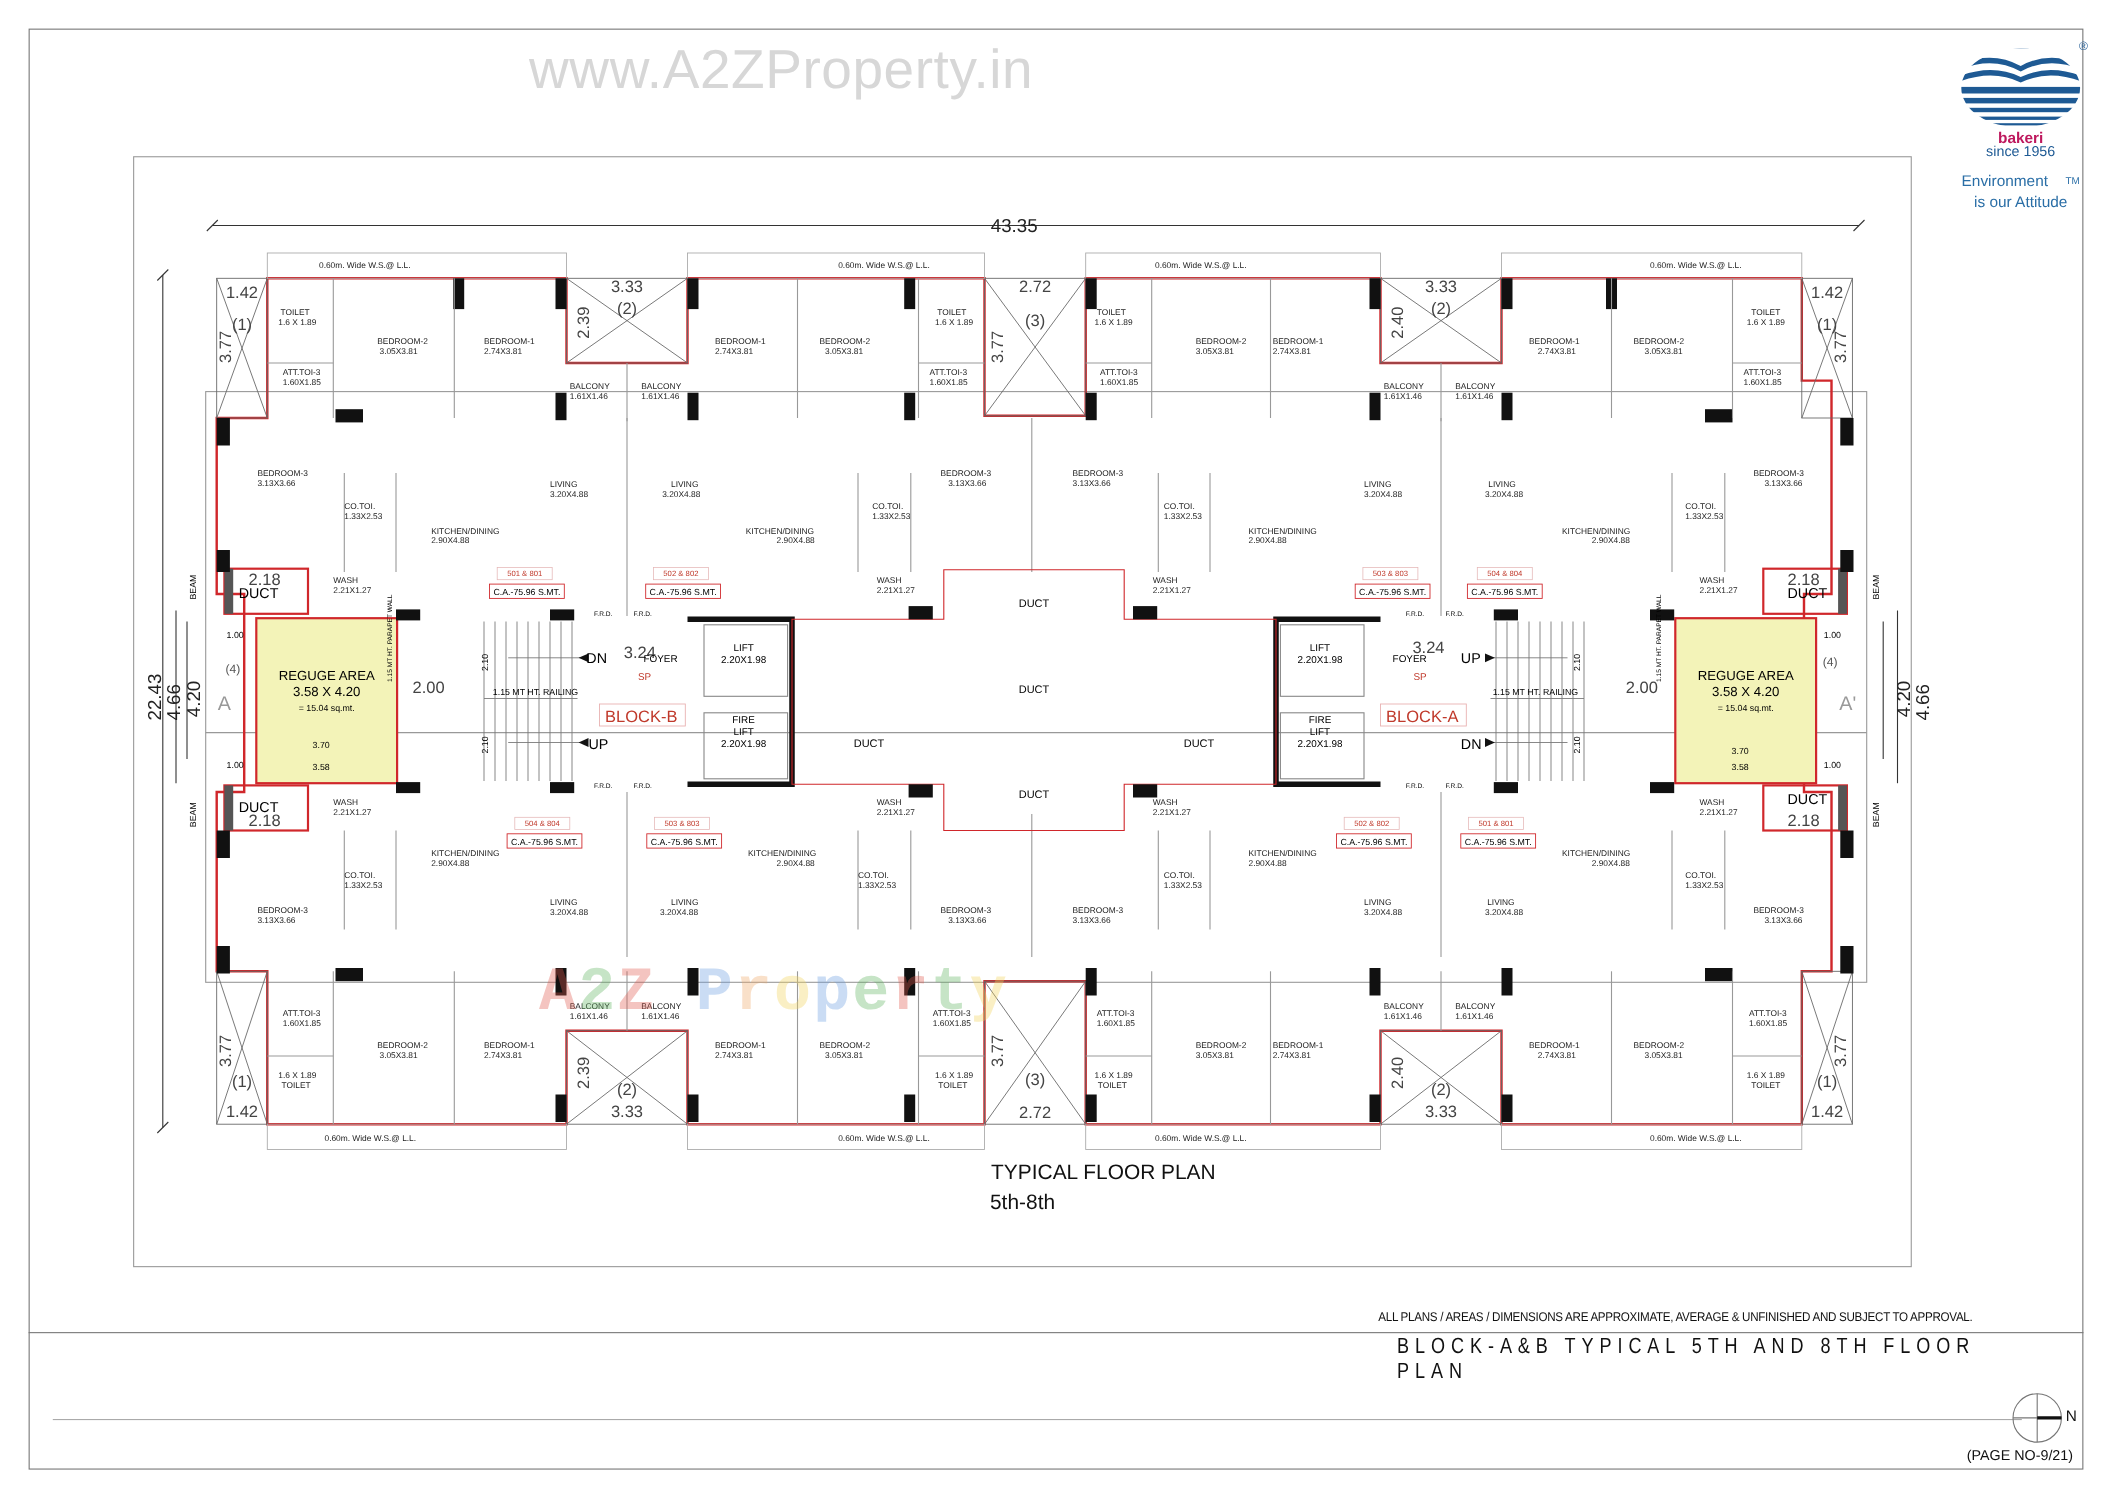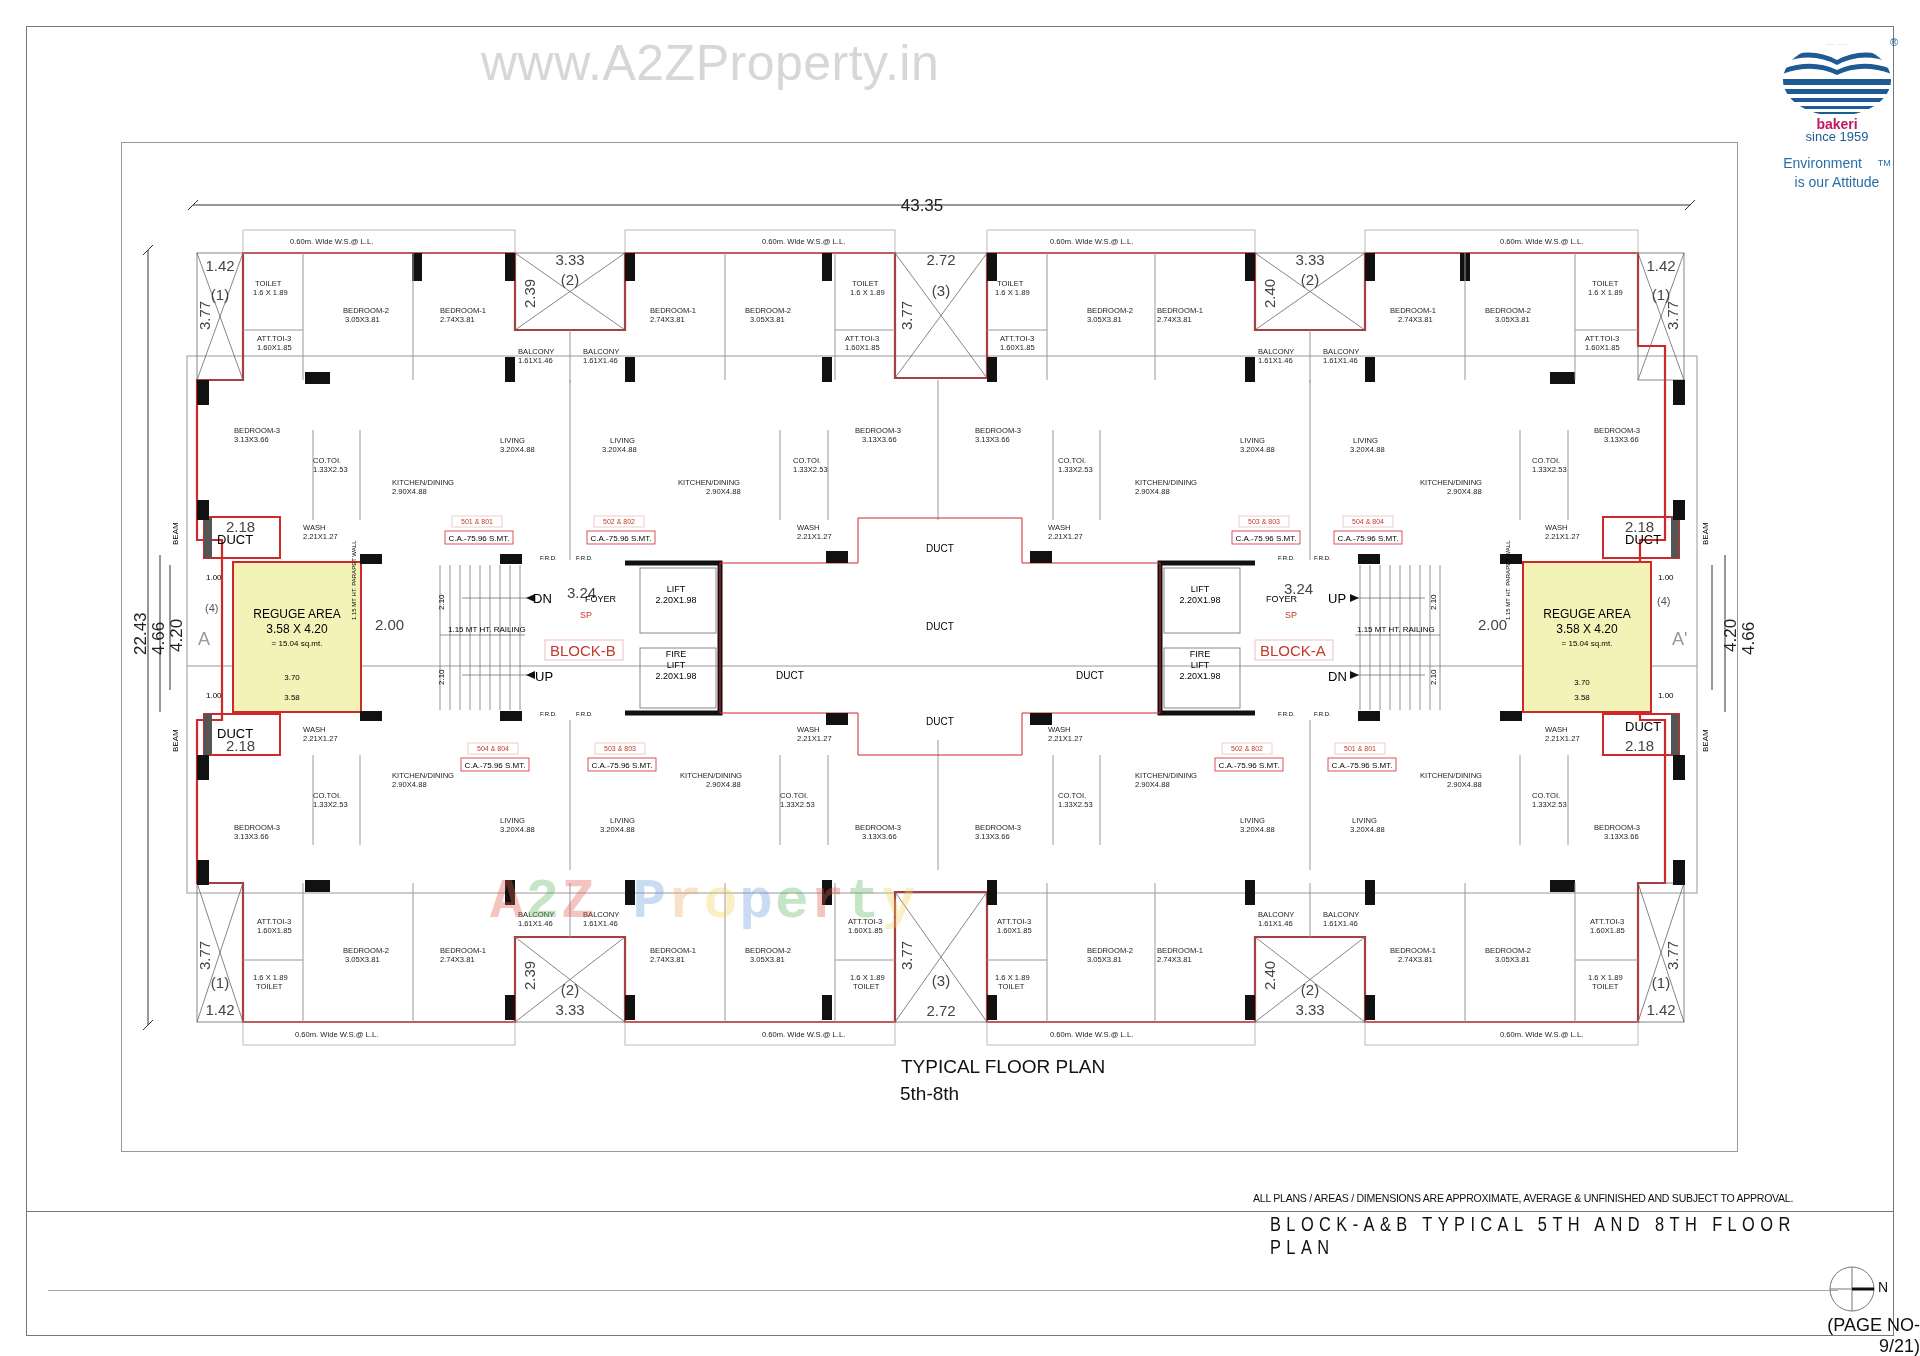--- a/index.html
+++ b/index.html
@@ -12,21 +12,21 @@
   .logo{position:absolute;left:1762px;top:38px;width:150px;text-align:center;}
   .logo .brand{font-weight:bold;color:#be185d;font-size:14px;margin-top:-6px;}
   .logo .since{color:#1e5a94;font-size:13px;margin-top:-3px;}
   .logo .tag{color:#2a6ea6;font-size:14px;line-height:19px;margin-top:10px;}
   .logo .tm{font-size:9px;vertical-align:top;margin-left:12px;}
   .logo .reg{position:absolute;right:14px;top:-2px;font-size:11px;color:#1e5a94;}
   .plan-title{position:absolute;left:901px;top:1056px;font-size:19px;text-decoration-color:#888;}
   .plan-sub{position:absolute;left:900px;top:1083px;font-size:19px;text-decoration-color:#888;}
   .disclaimer{position:absolute;left:1253px;top:1192px;font-size:11.5px;letter-spacing:-0.3px;transform:scaleX(0.92);transform-origin:left;}
   .sheet-title{position:absolute;left:1270px;top:1213px;font-size:20px;letter-spacing:6.6px;transform:scaleX(0.82);transform-origin:left;}
-  .page-no{position:absolute;left:1788px;top:1315px;font-size:18px;text-align:right;}
+  .page-no{position:absolute;left:1788px;top:1315px;font-size:13px;text-align:right;}
   .north{position:absolute;left:1828px;top:1265px;}
   .north-label{position:absolute;left:1878px;top:1279px;font-size:14px;}
   svg text{font-family:"Liberation Sans",sans-serif;}
   .rm{font-size:7.6px;fill:#222;}
   .dim{font-size:15px;fill:#444;}
   .dimL{font-size:17px;fill:#222;}
   .red{fill:#c0392b;}
   .big-wm{position:absolute;left:490px;top:870px;font-size:56px;font-weight:bold;letter-spacing:2px;opacity:0.35;font-family:Liberation Mono, monospace;}
 </style>
 </head>
@@ -52,21 +52,21 @@
       <path d="M0 20 Q30 8 55 22 Q80 8 110 20 L110 25 Q80 13 55 27 Q30 13 0 25Z"></path>
       <path d="M0 31 Q30 20 55 32 Q80 20 110 31 L110 36 Q80 25 55 37 Q30 25 0 36Z"></path>
       <rect x="0" y="41" width="110" height="6"></rect>
       <rect x="0" y="51" width="110" height="5"></rect>
       <rect x="0" y="60" width="110" height="4"></rect>
       <rect x="0" y="68" width="110" height="3"></rect>
       <rect x="0" y="74" width="110" height="2"></rect>
     </g>
   </svg>
   <div class="brand">bakeri</div>
-  <div class="since">since 1959</div>
+  <div class="since">since 1956</div>
   <div class="tag">
     <span>Environment</span>
     <span class="tm">TM</span><br>
     <span>is our Attitude</span>
   </div>
 </div>
 
 <svg style="position:absolute;left:0;top:0" width="1920" height="1356" viewBox="0 0 1920 1356">
 
   <g stroke="#333" stroke-width="1">

